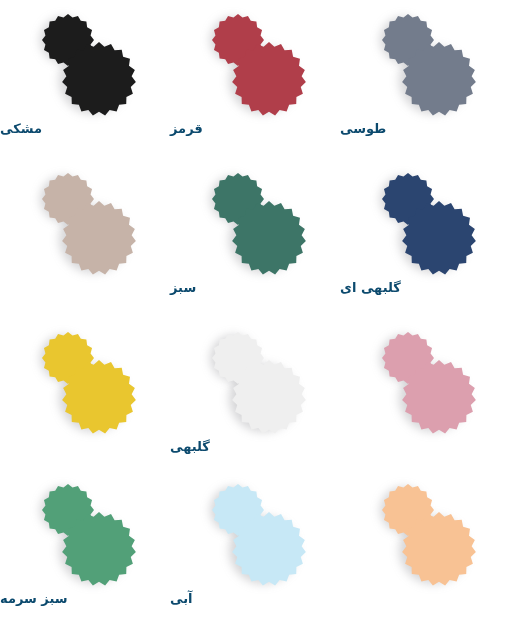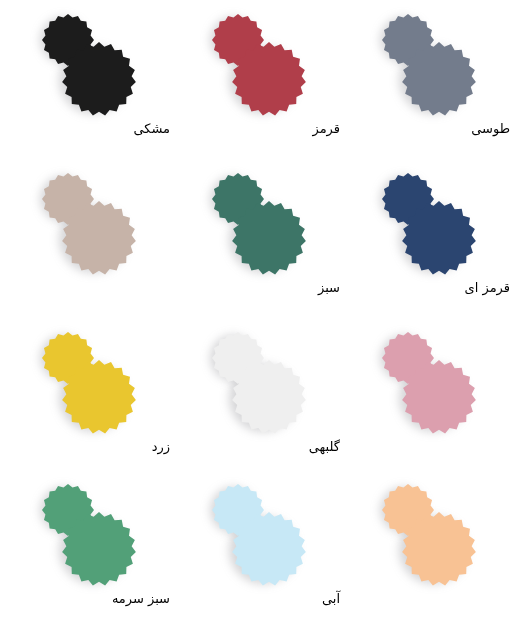--- a/index.html
+++ b/index.html
@@ -61,24 +61,24 @@
   }
   .disc-wrap { position: absolute; z-index: 1; }
   .wrap-small { left: 42px; top: 14px; width: 52px; height: 52px; }
   .wrap-large { left: 62px; top: 42px; width: 74px; height: 74px; }
 
   .swatch-label {
     position: absolute;
     left: 0;
     right: 0;
     top: 120px;
-    text-align: right;
+    text-align: left;
     font-size: 13px;
-    font-weight: normal;
-    color: #000000;
+    font-weight: bold;
+    color: #0c4a6e;
     direction: rtl;
     letter-spacing: 0;
     line-height: 18px;
   }
 </style>
 </head>
 <body>
 
 <div id="swatch-grid">
     <div class="swatch-cell">
@@ -140,21 +140,21 @@
           <svg class="scallop-svg" viewBox="0 0 50 50" width="50" height="50">
             <polygon points="25.00,0.00 29.32,3.30 34.57,1.90 37.29,6.60 42.68,7.32 43.40,12.71 48.10,15.43 46.70,20.68 50.00,25.00 46.70,29.32 48.10,34.57 43.40,37.29 42.68,42.68 37.29,43.40 34.57,48.10 29.32,46.70 25.00,50.00 20.68,46.70 15.43,48.10 12.71,43.40 7.32,42.68 6.60,37.29 1.90,34.57 3.30,29.32 0.00,25.00 3.30,20.68 1.90,15.43 6.60,12.71 7.32,7.32 12.71,6.60 15.43,1.90 20.68,3.30" fill="#2B4570"></polygon>
           </svg>
         </div>
         <div class="disc-wrap wrap-large">
           <svg class="scallop-svg" viewBox="0 0 72 72" width="72" height="72">
             <polygon points="36.00,0.00 41.24,4.57 47.69,1.95 51.16,7.98 58.11,7.59 59.44,14.42 66.14,16.31 65.18,23.20 70.90,27.16 67.75,33.37 71.88,38.97 66.89,43.82 68.97,50.46 62.67,53.43 62.49,60.38 55.57,61.14 53.13,67.66 46.34,66.13 41.93,71.51 36.00,67.86 30.07,71.51 25.66,66.13 18.87,67.66 16.43,61.14 9.51,60.38 9.33,53.43 3.03,50.46 5.11,43.82 0.12,38.97 4.25,33.37 1.10,27.16 6.82,23.20 5.86,16.31 12.56,14.42 13.89,7.59 20.84,7.98 24.31,1.95 30.76,4.57" fill="#2B4570"></polygon>
           </svg>
         </div>
       </div>
-      <div class="swatch-label">قرمز ای</div>
+      <div class="swatch-label">گلبهی ای</div>
     </div>
     <div class="swatch-cell">
       <div class="disc-stage">
         <div class="shadow-blob shadow-small"></div>
         <div class="shadow-blob shadow-large"></div>
         <div class="disc-wrap wrap-small">
           <svg class="scallop-svg" viewBox="0 0 50 50" width="50" height="50">
             <polygon points="25.00,0.00 29.32,3.30 34.57,1.90 37.29,6.60 42.68,7.32 43.40,12.71 48.10,15.43 46.70,20.68 50.00,25.00 46.70,29.32 48.10,34.57 43.40,37.29 42.68,42.68 37.29,43.40 34.57,48.10 29.32,46.70 25.00,50.00 20.68,46.70 15.43,48.10 12.71,43.40 7.32,42.68 6.60,37.29 1.90,34.57 3.30,29.32 0.00,25.00 3.30,20.68 1.90,15.43 6.60,12.71 7.32,7.32 12.71,6.60 15.43,1.90 20.68,3.30" fill="#3D7567"></polygon>
           </svg>
         </div>
@@ -223,21 +223,20 @@
           <svg class="scallop-svg" viewBox="0 0 50 50" width="50" height="50">
             <polygon points="25.00,0.00 29.32,3.30 34.57,1.90 37.29,6.60 42.68,7.32 43.40,12.71 48.10,15.43 46.70,20.68 50.00,25.00 46.70,29.32 48.10,34.57 43.40,37.29 42.68,42.68 37.29,43.40 34.57,48.10 29.32,46.70 25.00,50.00 20.68,46.70 15.43,48.10 12.71,43.40 7.32,42.68 6.60,37.29 1.90,34.57 3.30,29.32 0.00,25.00 3.30,20.68 1.90,15.43 6.60,12.71 7.32,7.32 12.71,6.60 15.43,1.90 20.68,3.30" fill="#E9C62F"></polygon>
           </svg>
         </div>
         <div class="disc-wrap wrap-large">
           <svg class="scallop-svg" viewBox="0 0 72 72" width="72" height="72">
             <polygon points="36.00,0.00 41.24,4.57 47.69,1.95 51.16,7.98 58.11,7.59 59.44,14.42 66.14,16.31 65.18,23.20 70.90,27.16 67.75,33.37 71.88,38.97 66.89,43.82 68.97,50.46 62.67,53.43 62.49,60.38 55.57,61.14 53.13,67.66 46.34,66.13 41.93,71.51 36.00,67.86 30.07,71.51 25.66,66.13 18.87,67.66 16.43,61.14 9.51,60.38 9.33,53.43 3.03,50.46 5.11,43.82 0.12,38.97 4.25,33.37 1.10,27.16 6.82,23.20 5.86,16.31 12.56,14.42 13.89,7.59 20.84,7.98 24.31,1.95 30.76,4.57" fill="#E9C62F"></polygon>
           </svg>
         </div>
       </div>
-      <div class="swatch-label">زرد</div>
     </div>
     <div class="swatch-cell">
       <div class="disc-stage">
         <div class="shadow-blob shadow-small"></div>
         <div class="shadow-blob shadow-large"></div>
         <div class="disc-wrap wrap-small">
           <svg class="scallop-svg" viewBox="0 0 50 50" width="50" height="50">
             <polygon points="25.00,0.00 29.32,3.30 34.57,1.90 37.29,6.60 42.68,7.32 43.40,12.71 48.10,15.43 46.70,20.68 50.00,25.00 46.70,29.32 48.10,34.57 43.40,37.29 42.68,42.68 37.29,43.40 34.57,48.10 29.32,46.70 25.00,50.00 20.68,46.70 15.43,48.10 12.71,43.40 7.32,42.68 6.60,37.29 1.90,34.57 3.30,29.32 0.00,25.00 3.30,20.68 1.90,15.43 6.60,12.71 7.32,7.32 12.71,6.60 15.43,1.90 20.68,3.30" fill="#F8C294"></polygon>
           </svg>
         </div>

